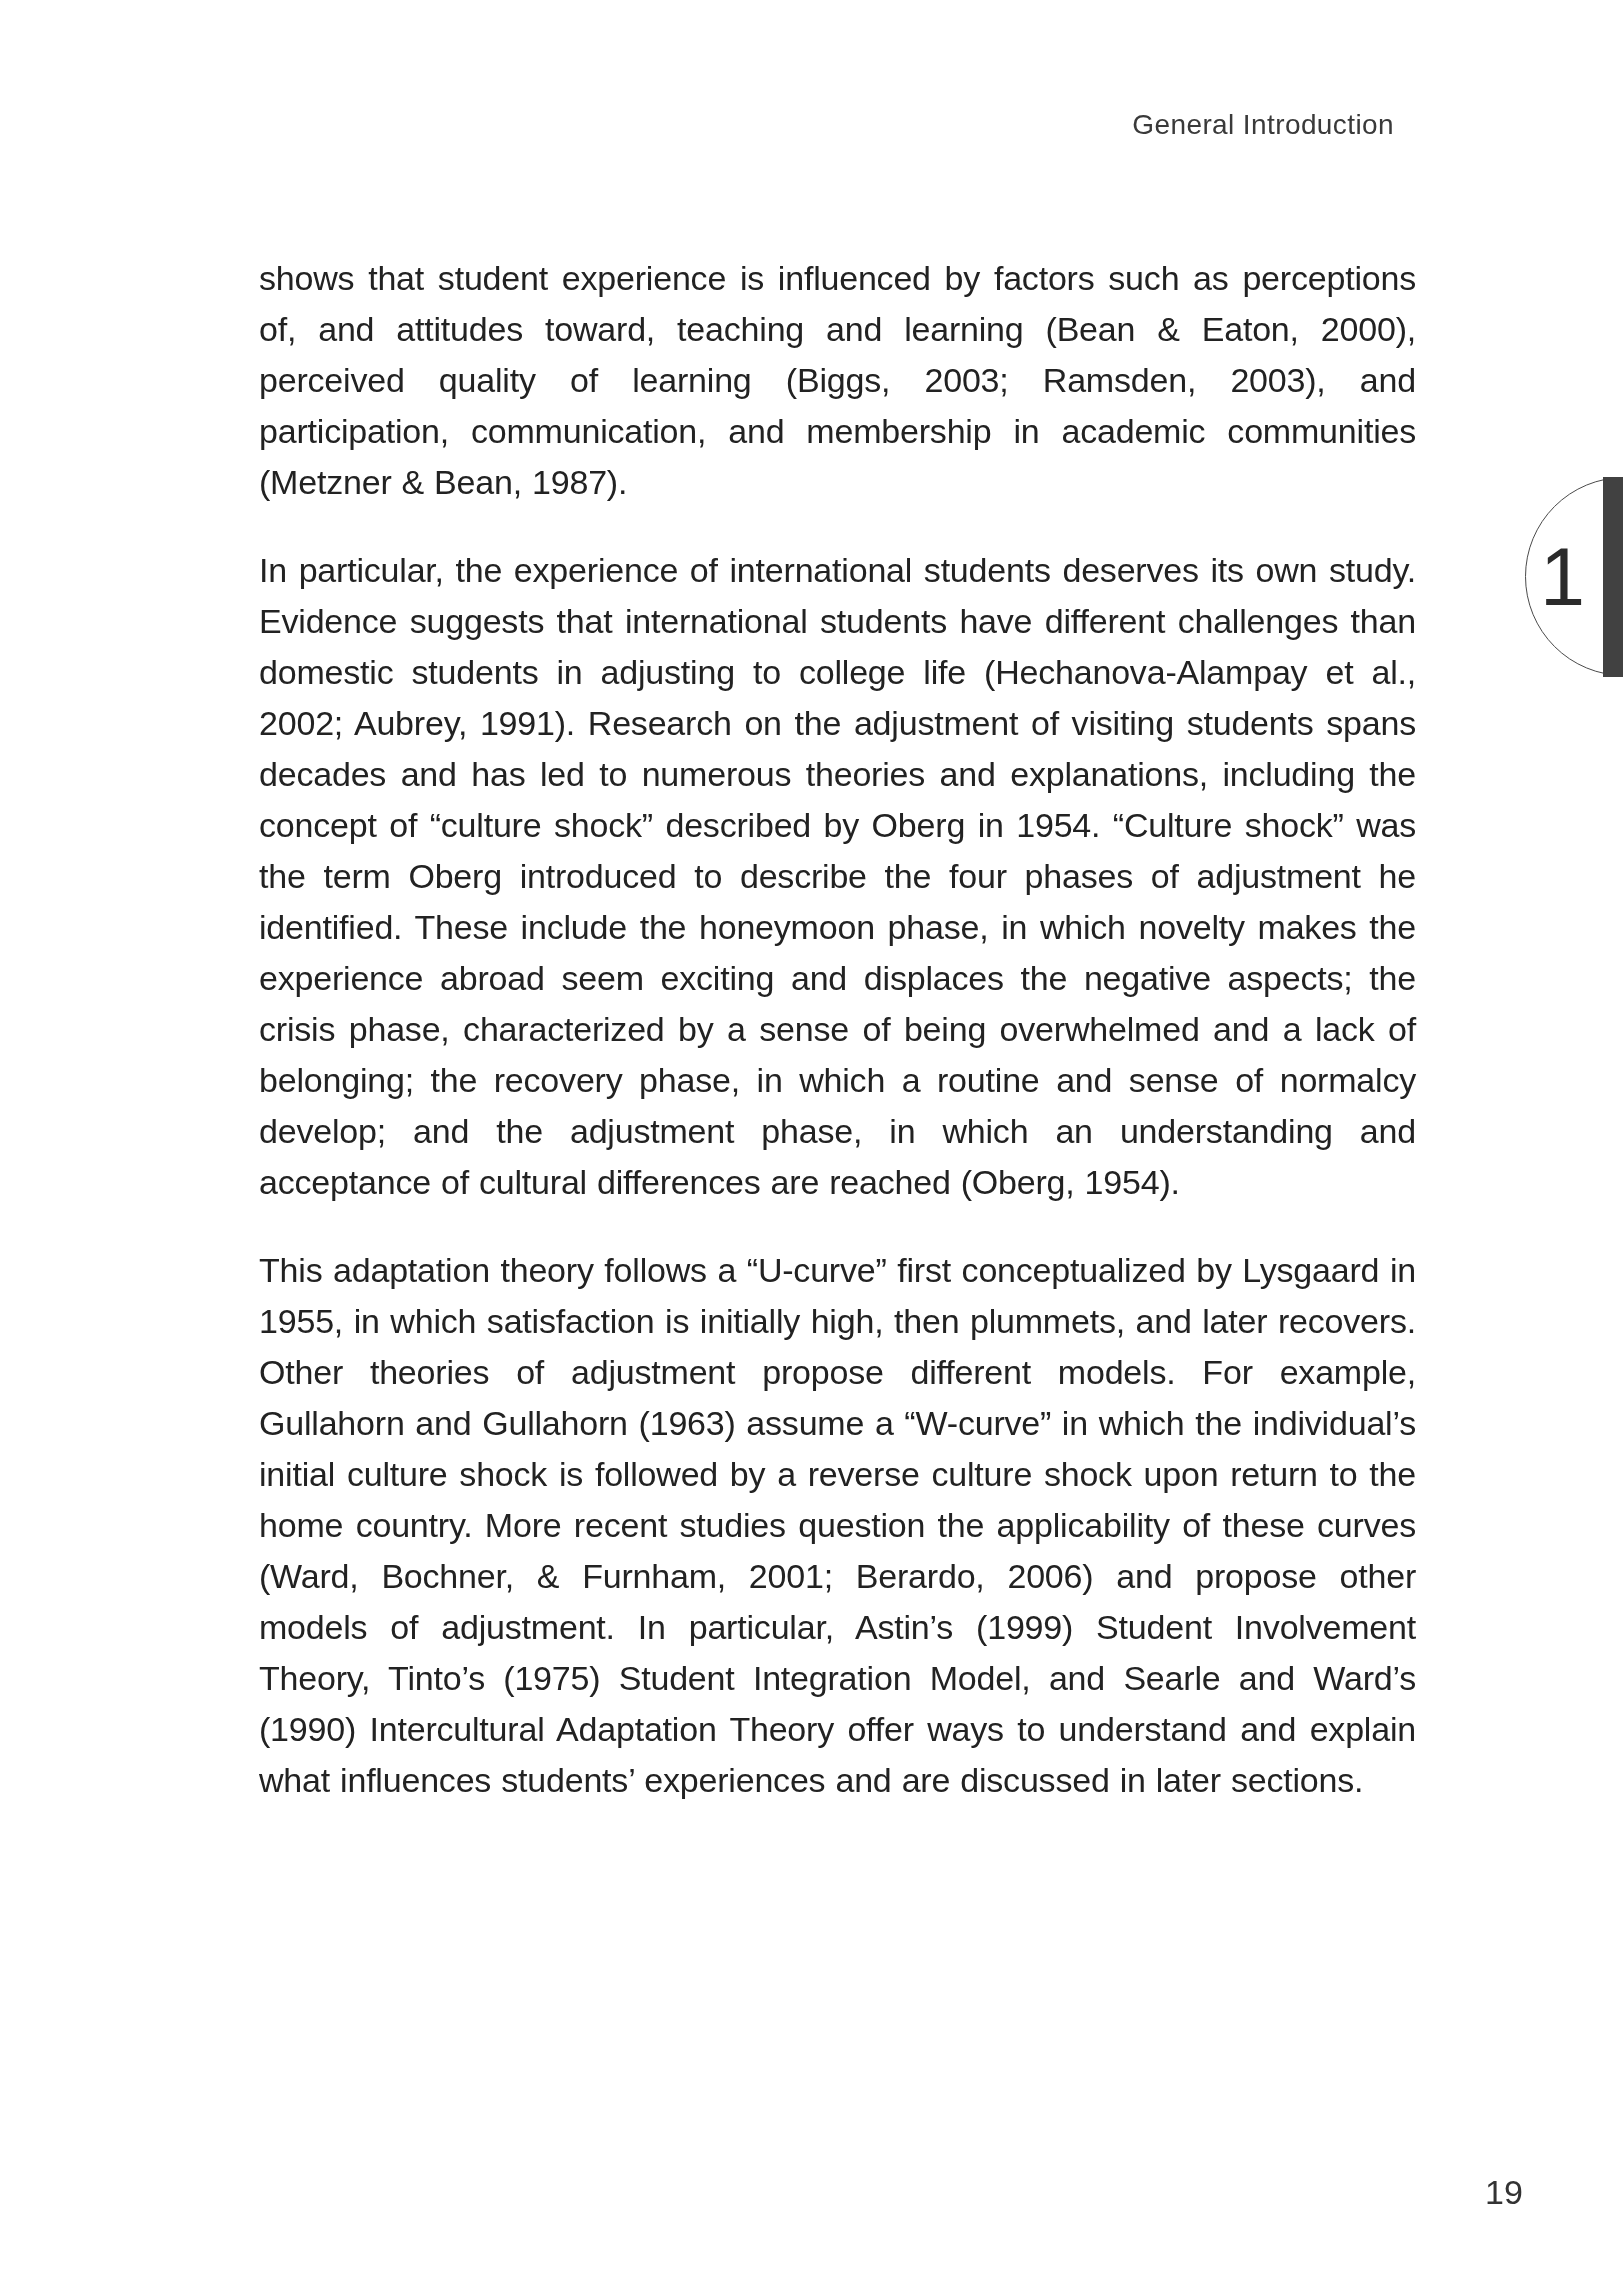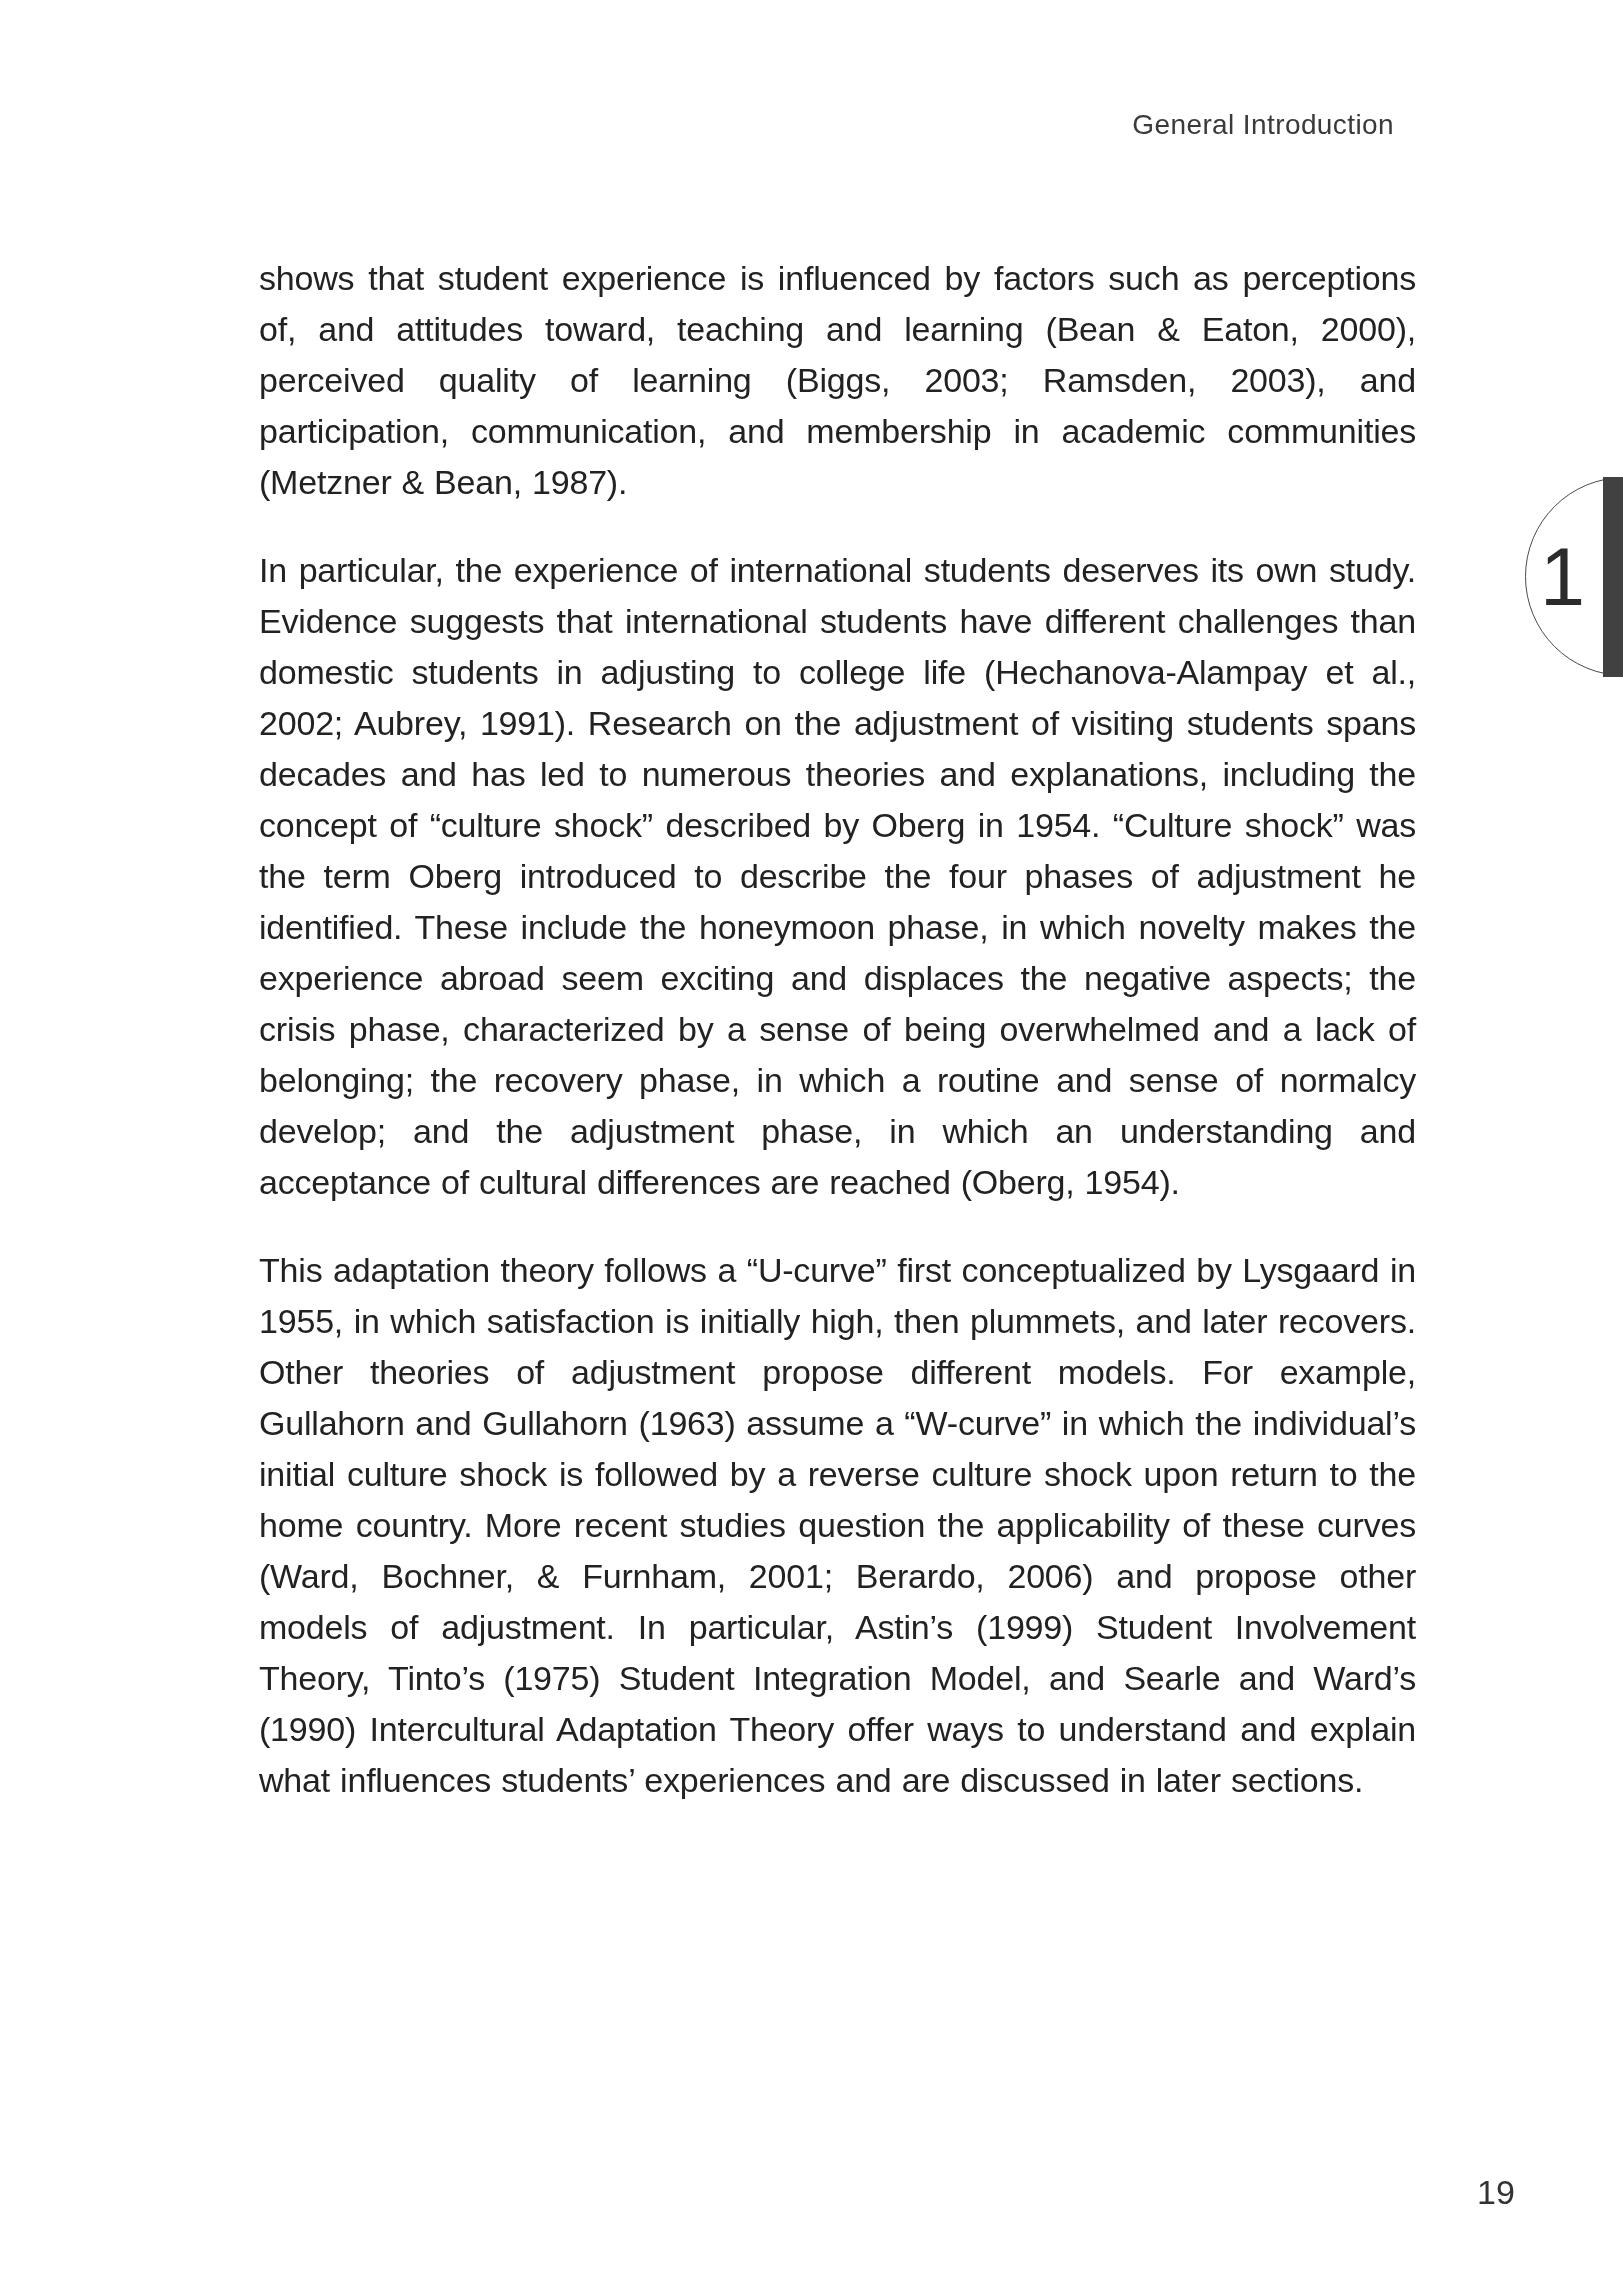--- a/index.html
+++ b/index.html
@@ -80,21 +80,21 @@
     font-size: 81px;
     font-weight: 300;
     color: #2b2b2b;
     z-index: 3;
   }
   .page-number {
     position: absolute;
     top: 2173px;
     left: 1477px;
     width: 54px;
-    text-align: left;
+    text-align: center;
     font-size: 34px;
     font-weight: 400;
     color: #333333;
   }
 </style>
 </head>
 <body>
 
 <div class="page">
 

